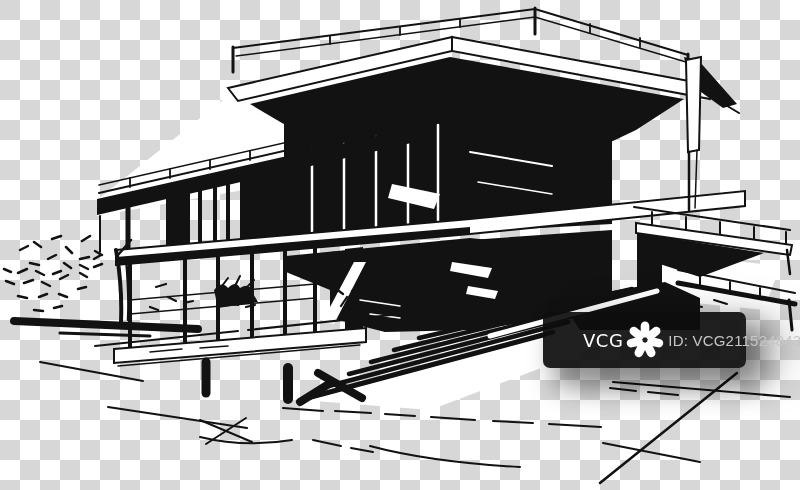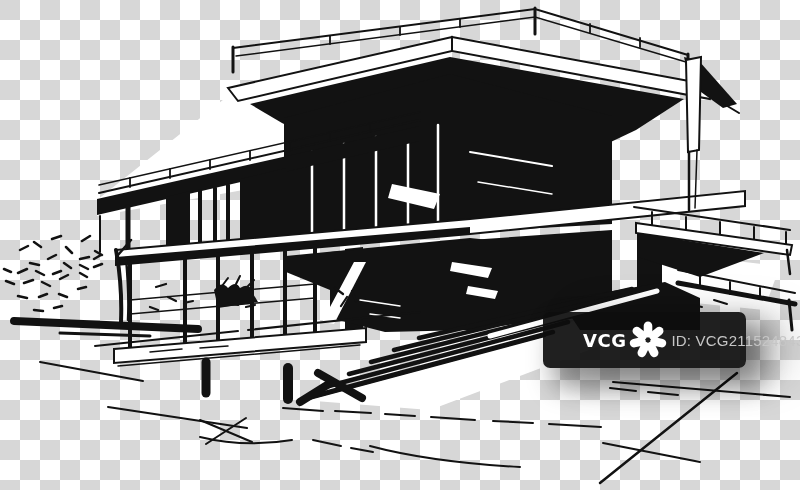--- a/index.html
+++ b/index.html
@@ -24,21 +24,21 @@
   .fs{fill:var(--paper,#fff);stroke:var(--ink,#121212);}
   .s-paper{stroke:var(--paper,#fff);fill:none;}
   .watermark{
     position:absolute;left:543px;top:312px;width:203px;height:56px;
     border-radius:7px;background:var(--wm-box,rgba(13,13,13,0.92));
     box-shadow:14px 16px 26px 4px rgba(0,0,0,0.38), 38px 6px 44px rgba(0,0,0,0.22);
     display:flex;align-items:center;padding-left:40px;box-sizing:border-box;
     overflow:visible;white-space:nowrap;z-index:3;
   }
   .wm-brand{
-    color:var(--wm-brand,#fff);font-weight:bold;font-size:18px;letter-spacing:0.5px;
+    color:var(--wm-brand,#fff);font-weight:normal;font-size:18px;letter-spacing:0.5px;
     font-family:"DejaVu Sans","Liberation Sans",sans-serif;
   }
   .wm-flower{width:42px;height:46px;margin:0 2px 0 1px;flex:0 0 auto;}
   .wm-id{
     color:var(--wm-id,#c6c6c6);font-size:15px;letter-spacing:0.2px;
     font-family:"Liberation Sans",sans-serif;
   }
 </style>
 </head>
 <body>

